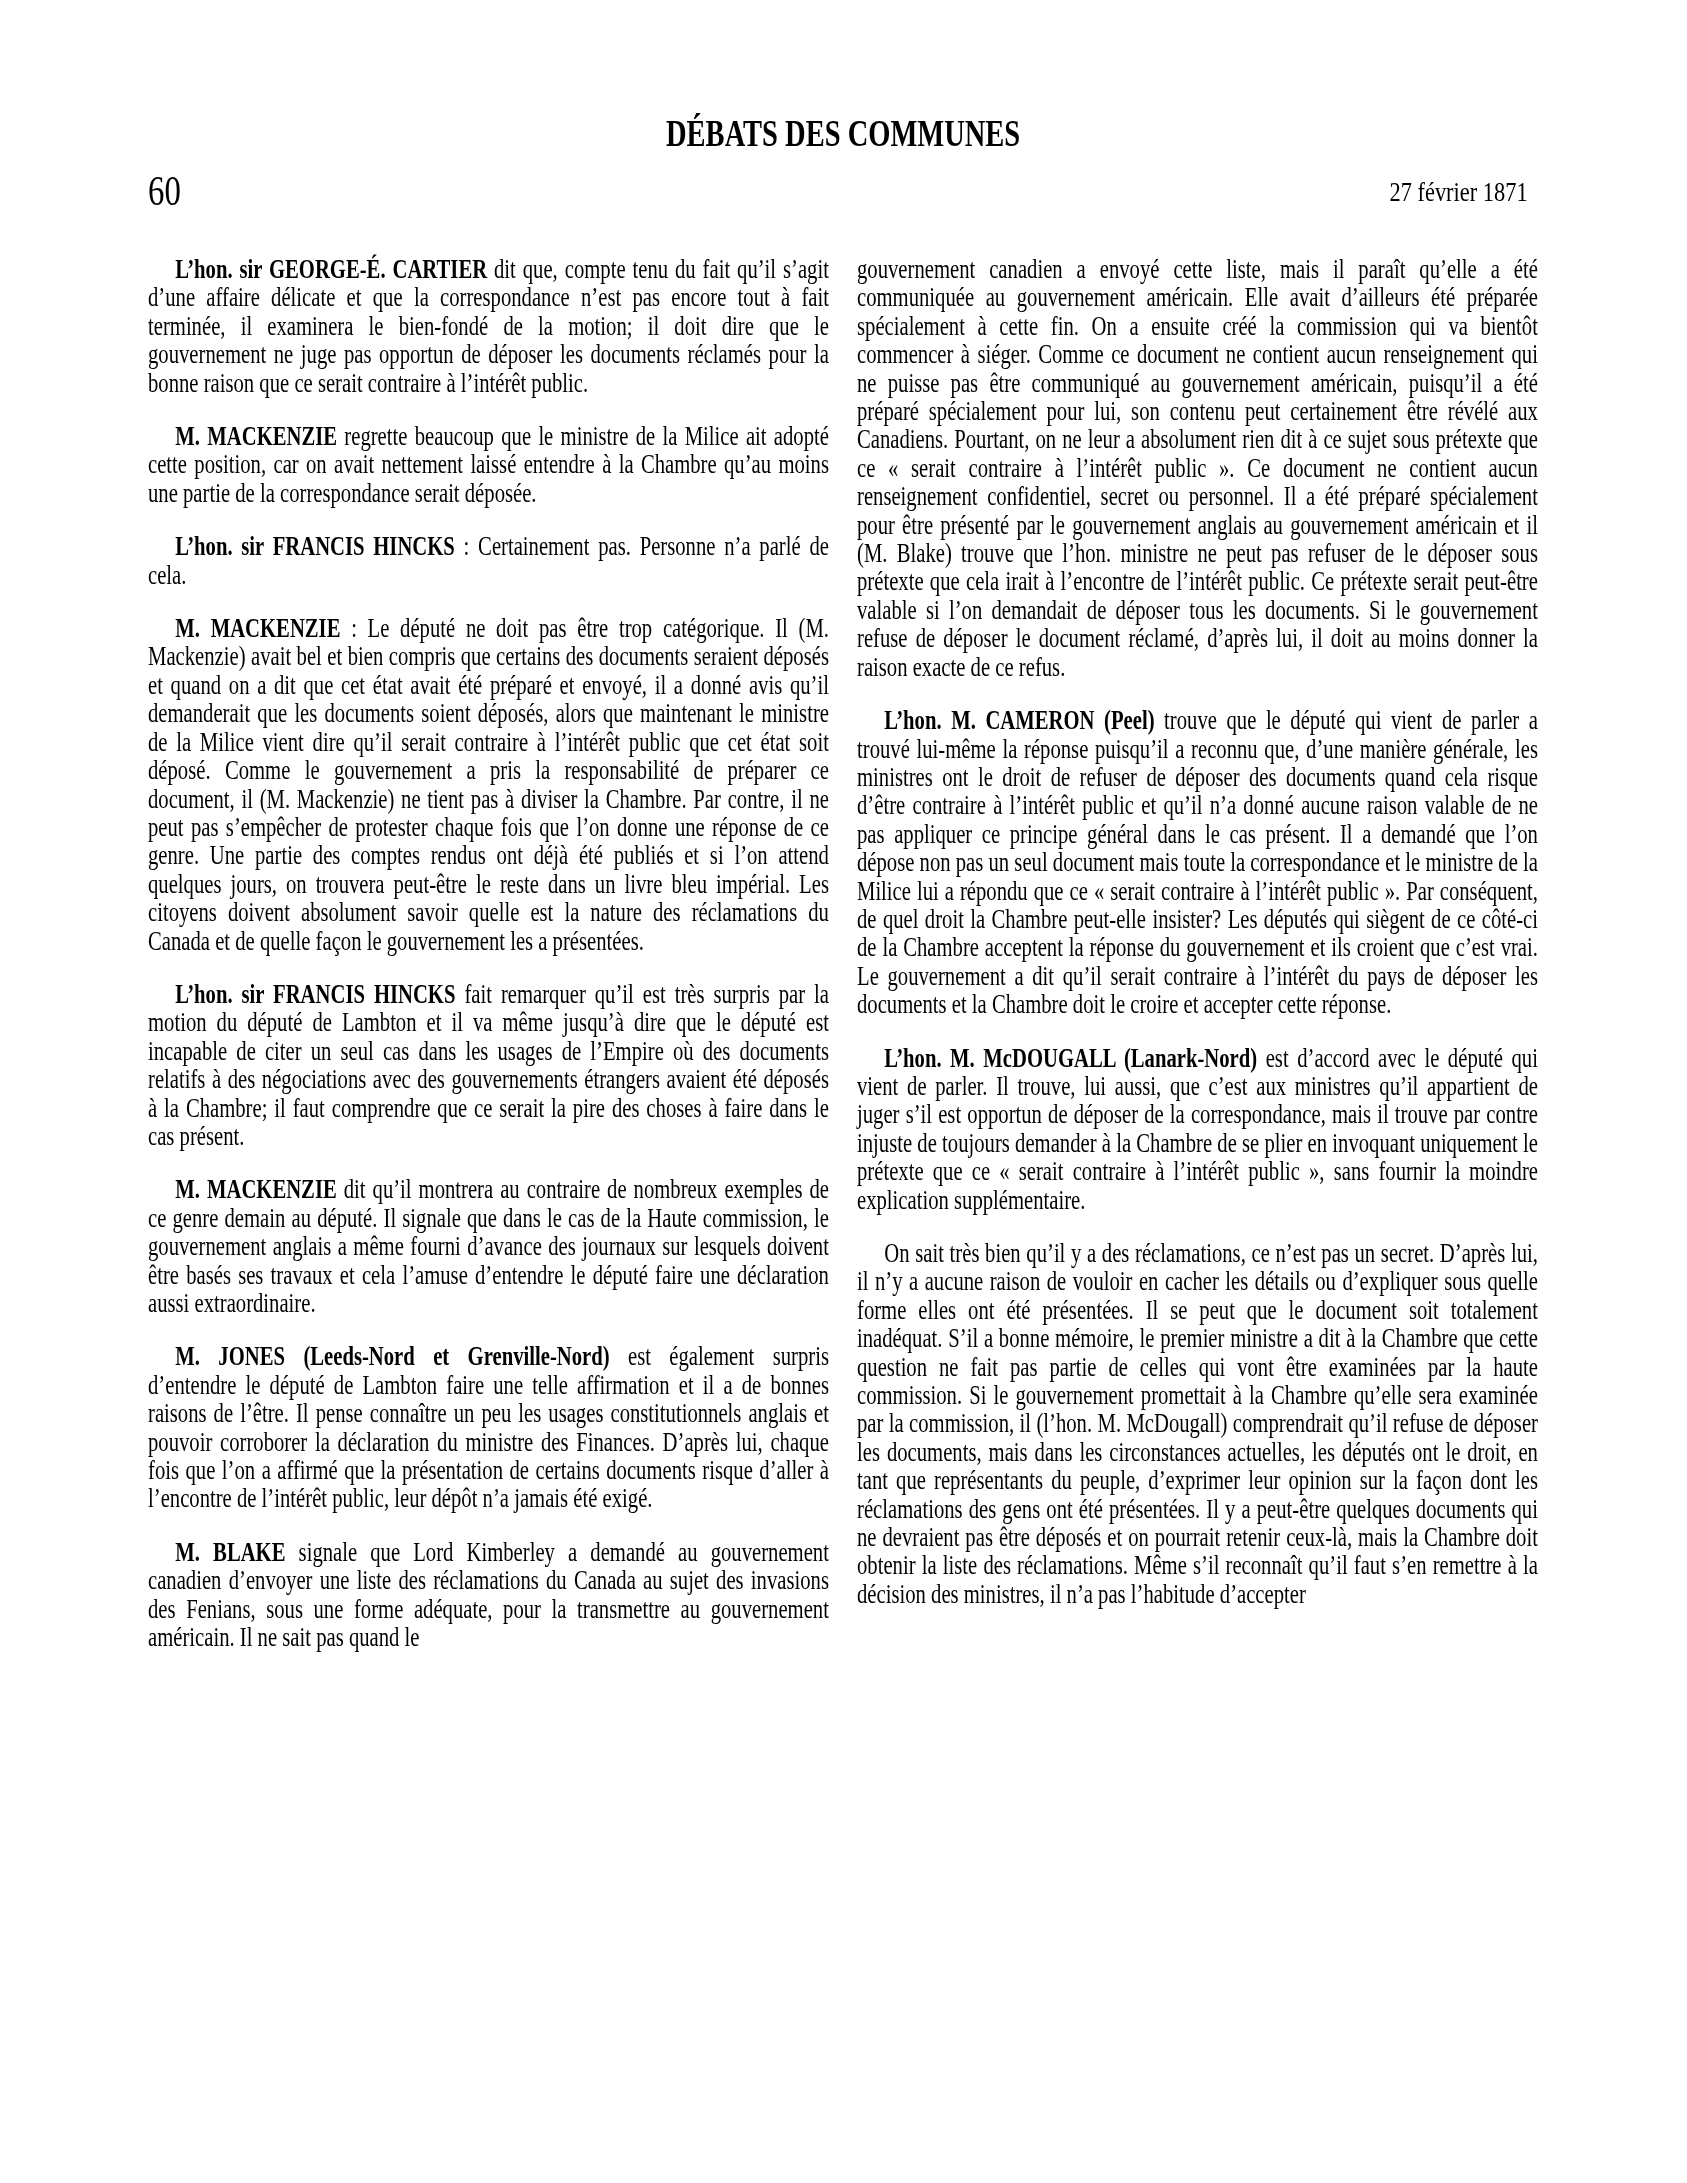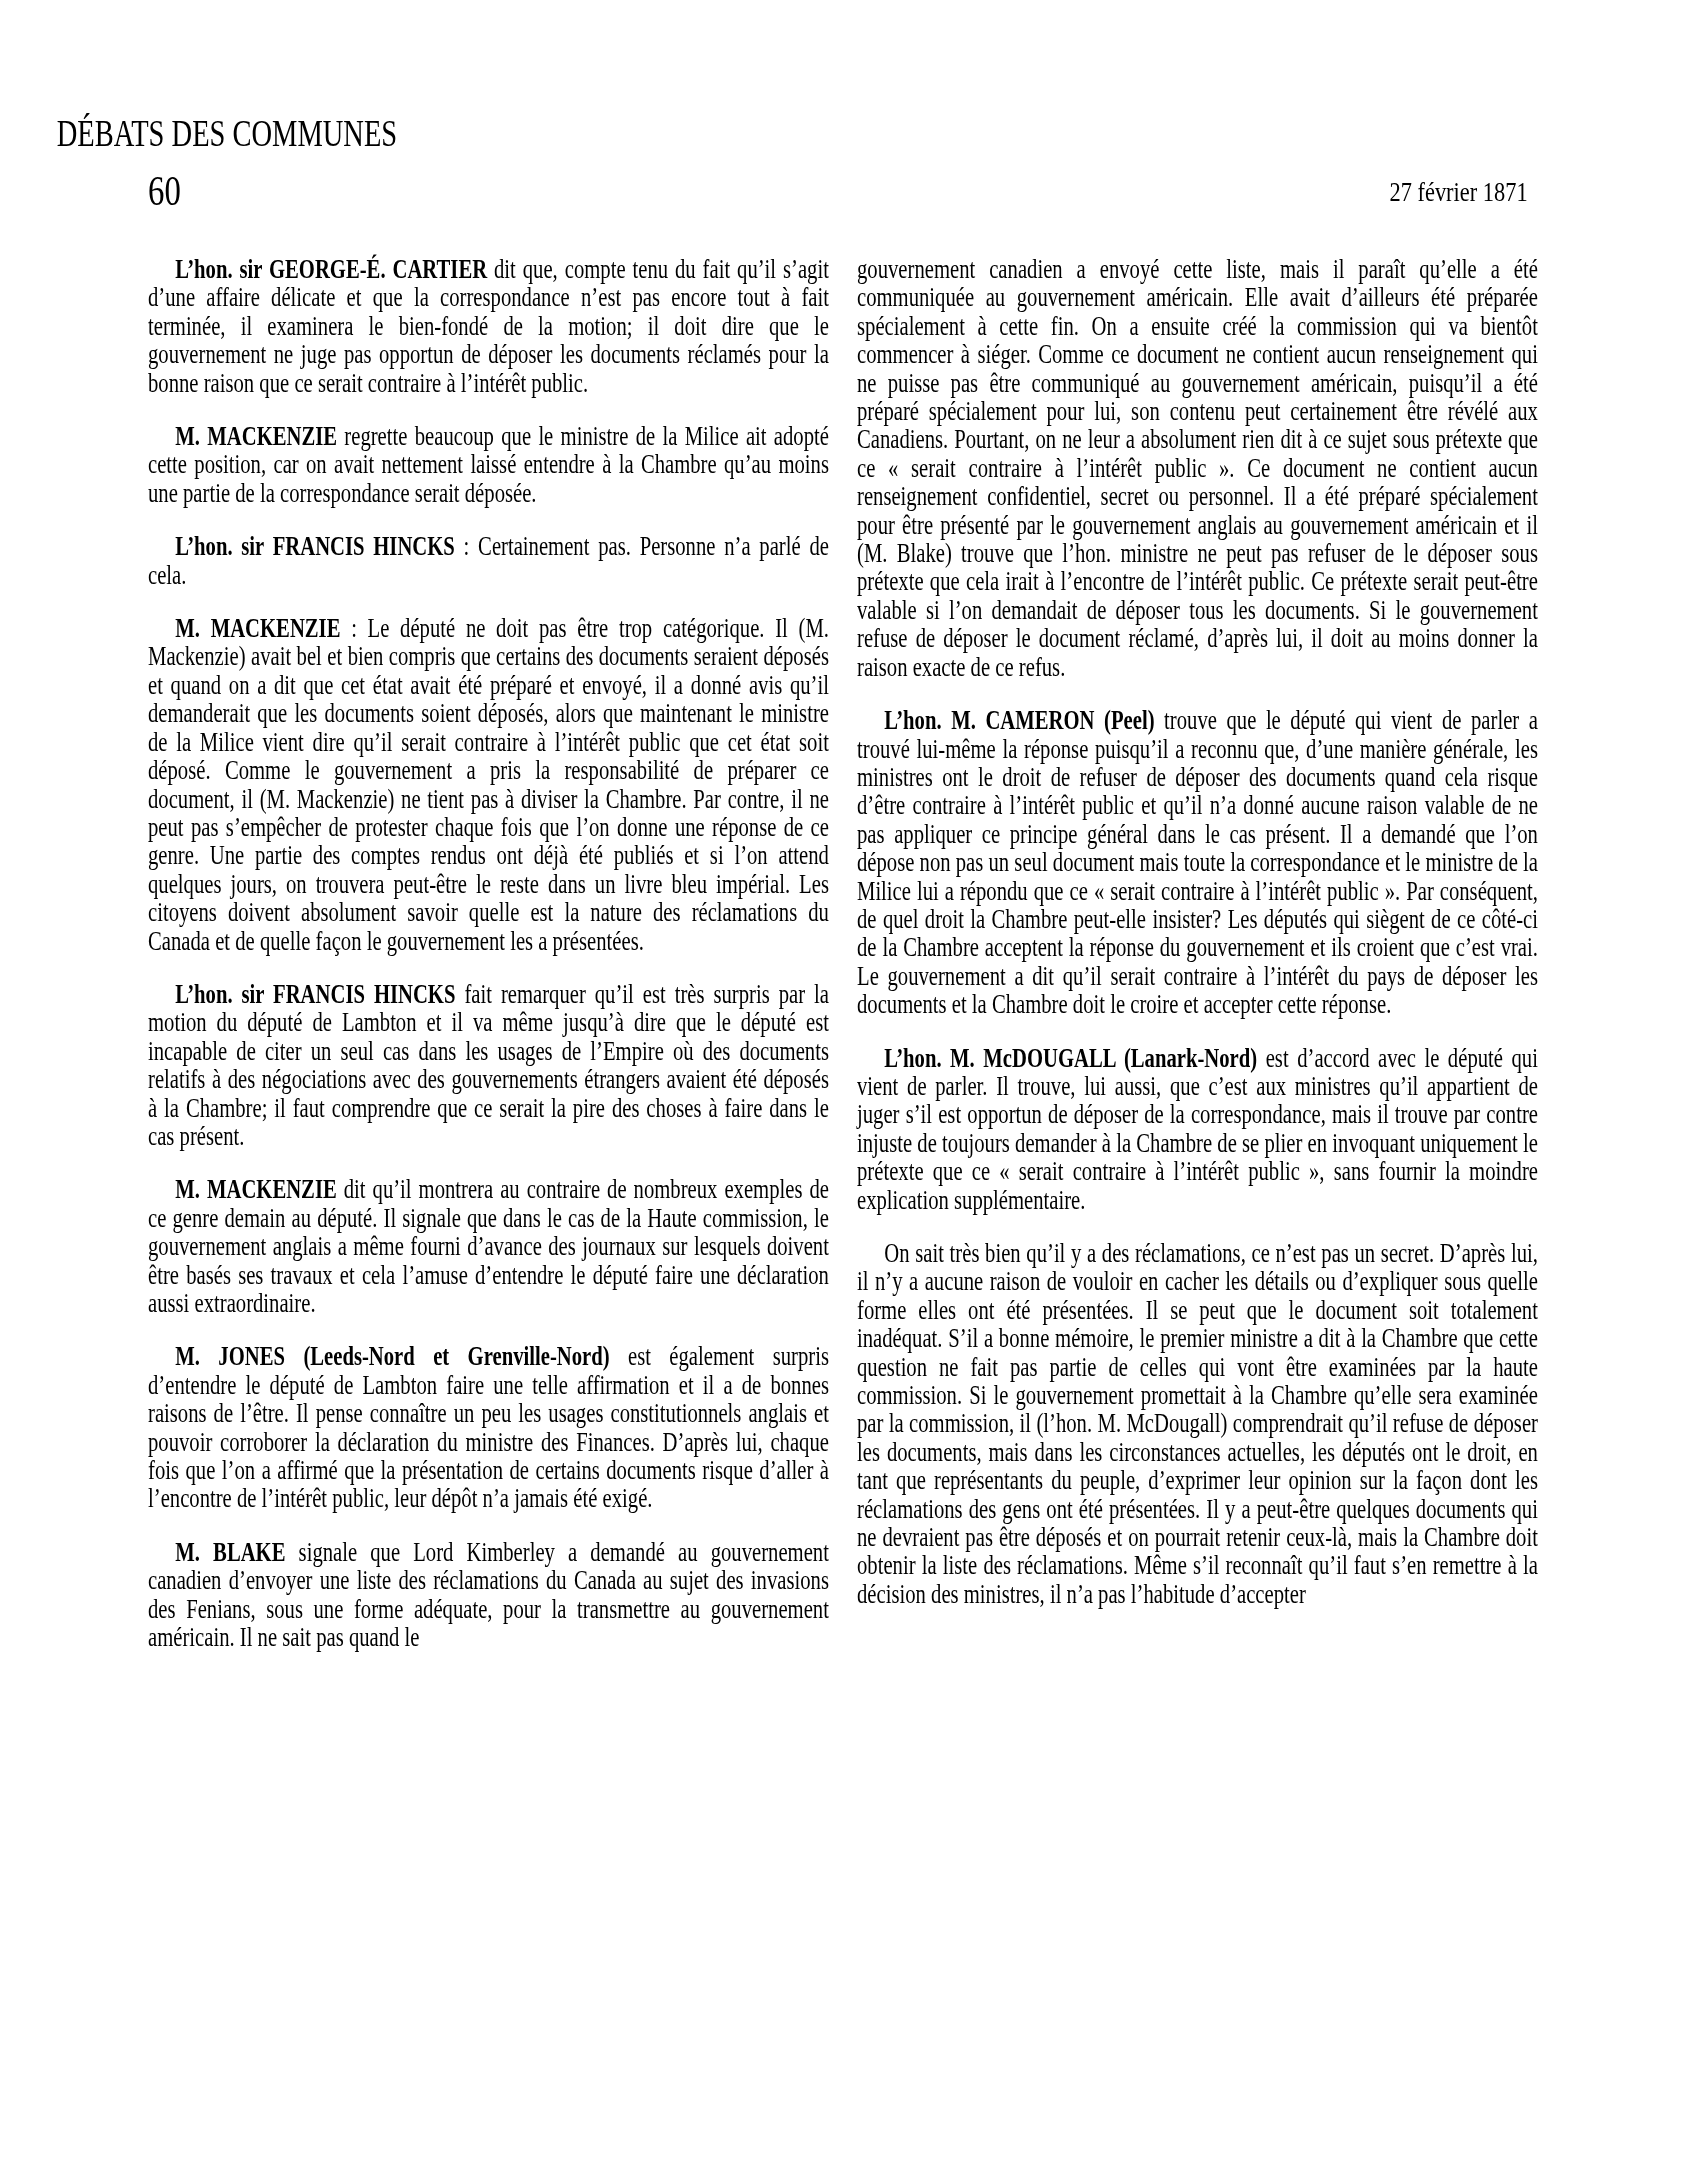--- a/index.html
+++ b/index.html
@@ -11,20 +11,22 @@
   }
   .page {
     position: relative;
     width: 1687px; height: 2183px;
     background: #ffffff;
     overflow: hidden;
   }
   .header-title-wrap {
     position: absolute;
     top: 111px; left: 0; width: 1687px;
+    text-align: center;
+    font-weight: bold;
   }
   .header-title {
     display: inline-block;
     font-size: 38px;
     letter-spacing: 0px;
     transform: scaleX(0.75);
     transform-origin: center top;
     white-space: nowrap;
   }
   .page-number {

